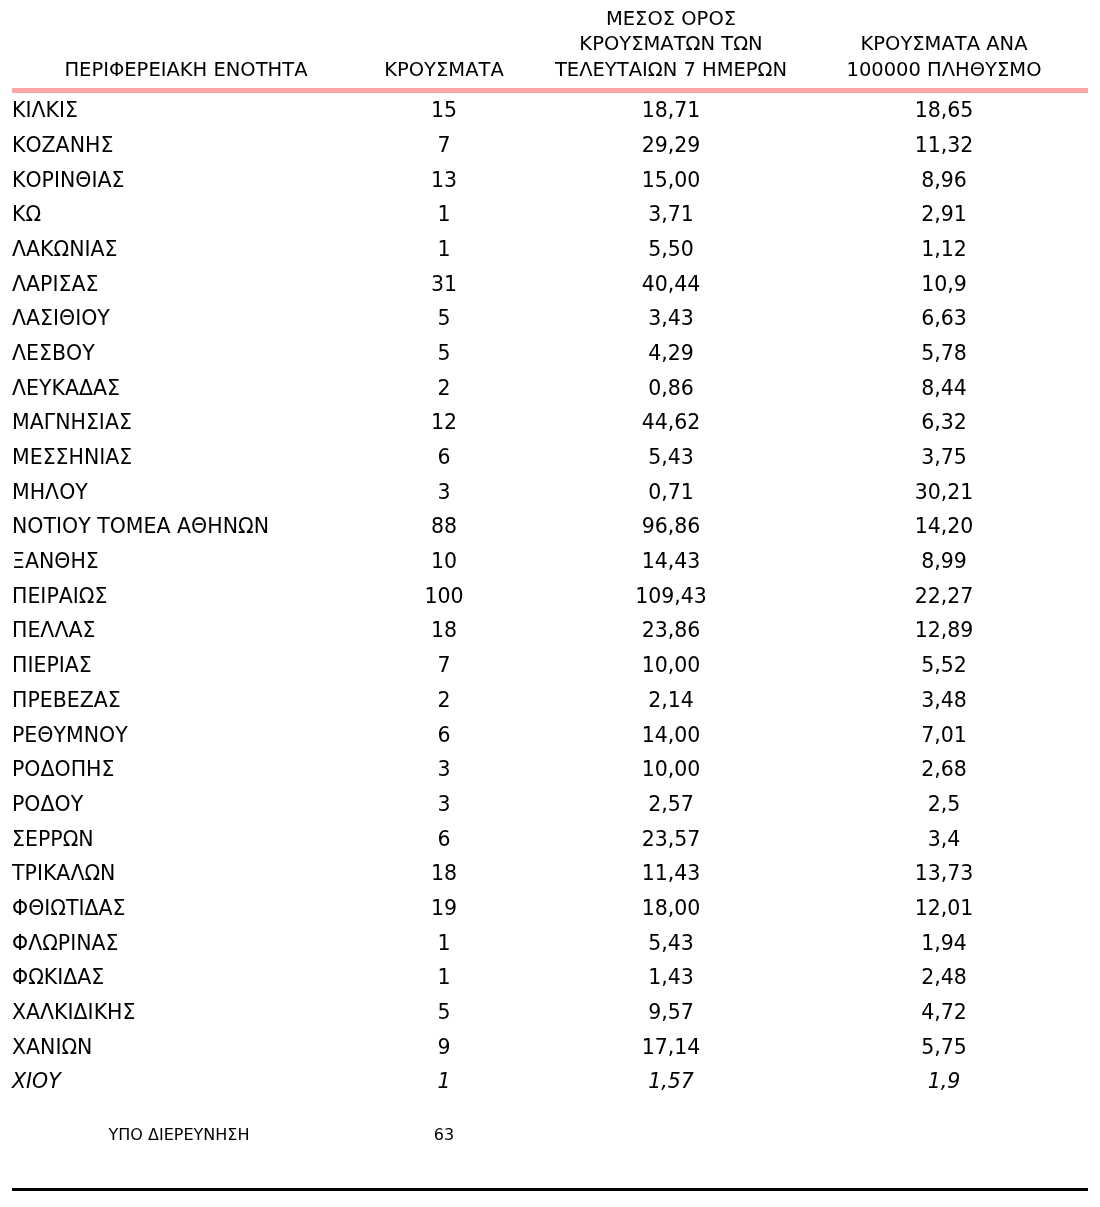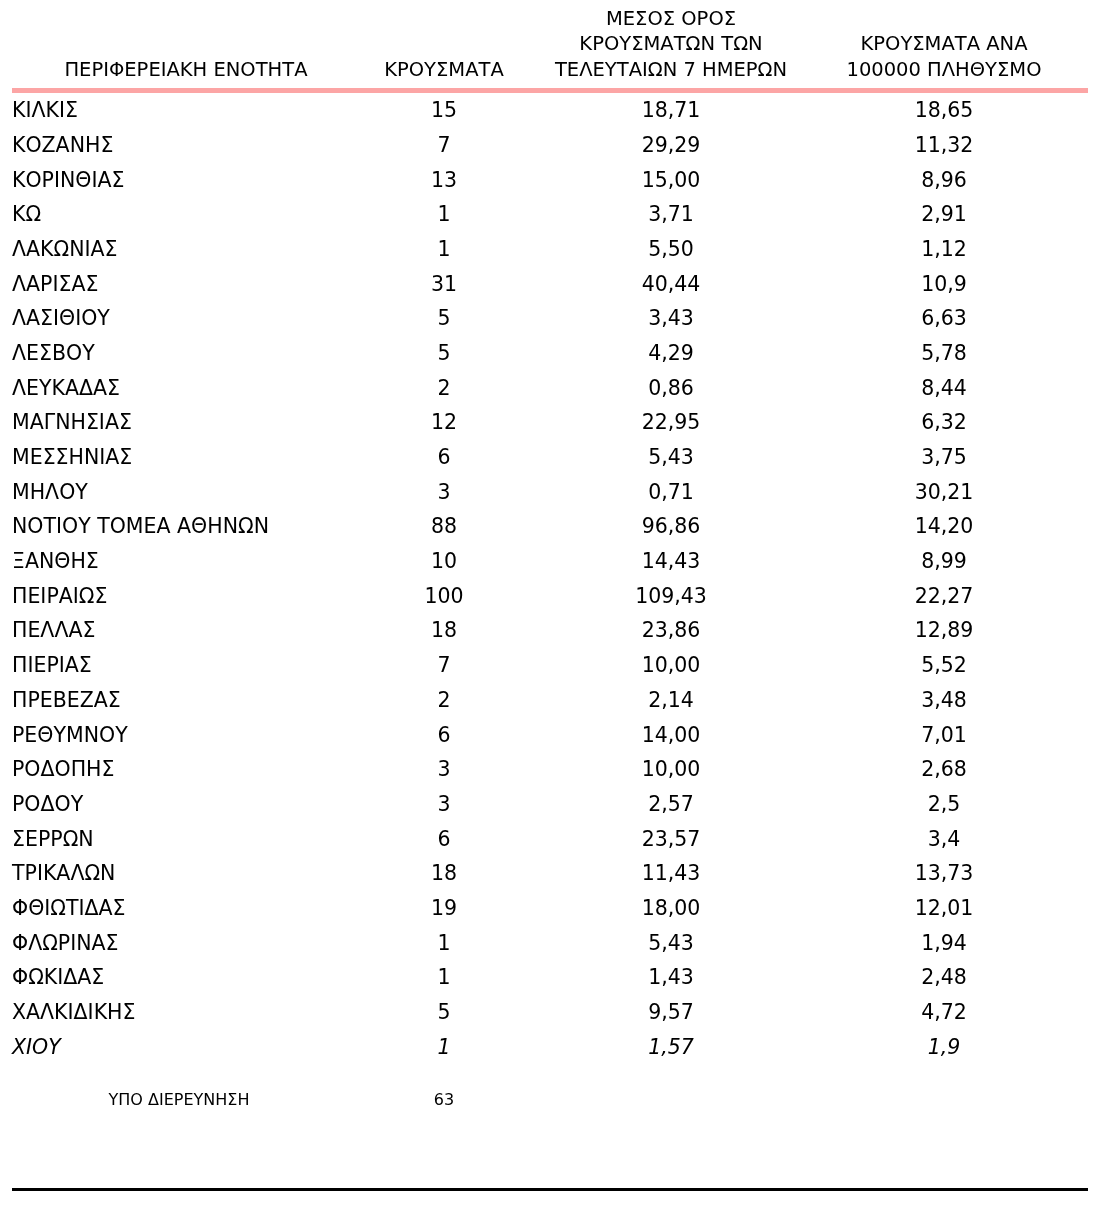--- a/index.html
+++ b/index.html
@@ -169,21 +169,21 @@
         </tr>
         <tr>
           <td class="region">ΛΕΥΚΑΔΑΣ</td>
           <td class="num">2</td>
           <td class="num">0,86</td>
           <td class="num">8,44</td>
         </tr>
         <tr>
           <td class="region">ΜΑΓΝΗΣΙΑΣ</td>
           <td class="num">12</td>
-          <td class="num">22,95</td>
+          <td class="num">44,62</td>
           <td class="num">6,32</td>
         </tr>
         <tr>
           <td class="region">ΜΕΣΣΗΝΙΑΣ</td>
           <td class="num">6</td>
           <td class="num">5,43</td>
           <td class="num">3,75</td>
         </tr>
         <tr>
           <td class="region">ΜΗΛΟΥ</td>
@@ -273,20 +273,26 @@
           <td class="region">ΦΩΚΙΔΑΣ</td>
           <td class="num">1</td>
           <td class="num">1,43</td>
           <td class="num">2,48</td>
         </tr>
         <tr>
           <td class="region">ΧΑΛΚΙΔΙΚΗΣ</td>
           <td class="num">5</td>
           <td class="num">9,57</td>
           <td class="num">4,72</td>
+        </tr>
+        <tr>
+          <td class="region">ΧΑΝΙΩΝ</td>
+          <td class="num">9</td>
+          <td class="num">17,14</td>
+          <td class="num">5,75</td>
         </tr>
         <tr class="italic">
           <td class="region">ΧΙΟΥ</td>
           <td class="num">1</td>
           <td class="num">1,57</td>
           <td class="num">1,9</td>
         </tr>
         <tr class="spacer-row">
           <td></td>
           <td></td>

